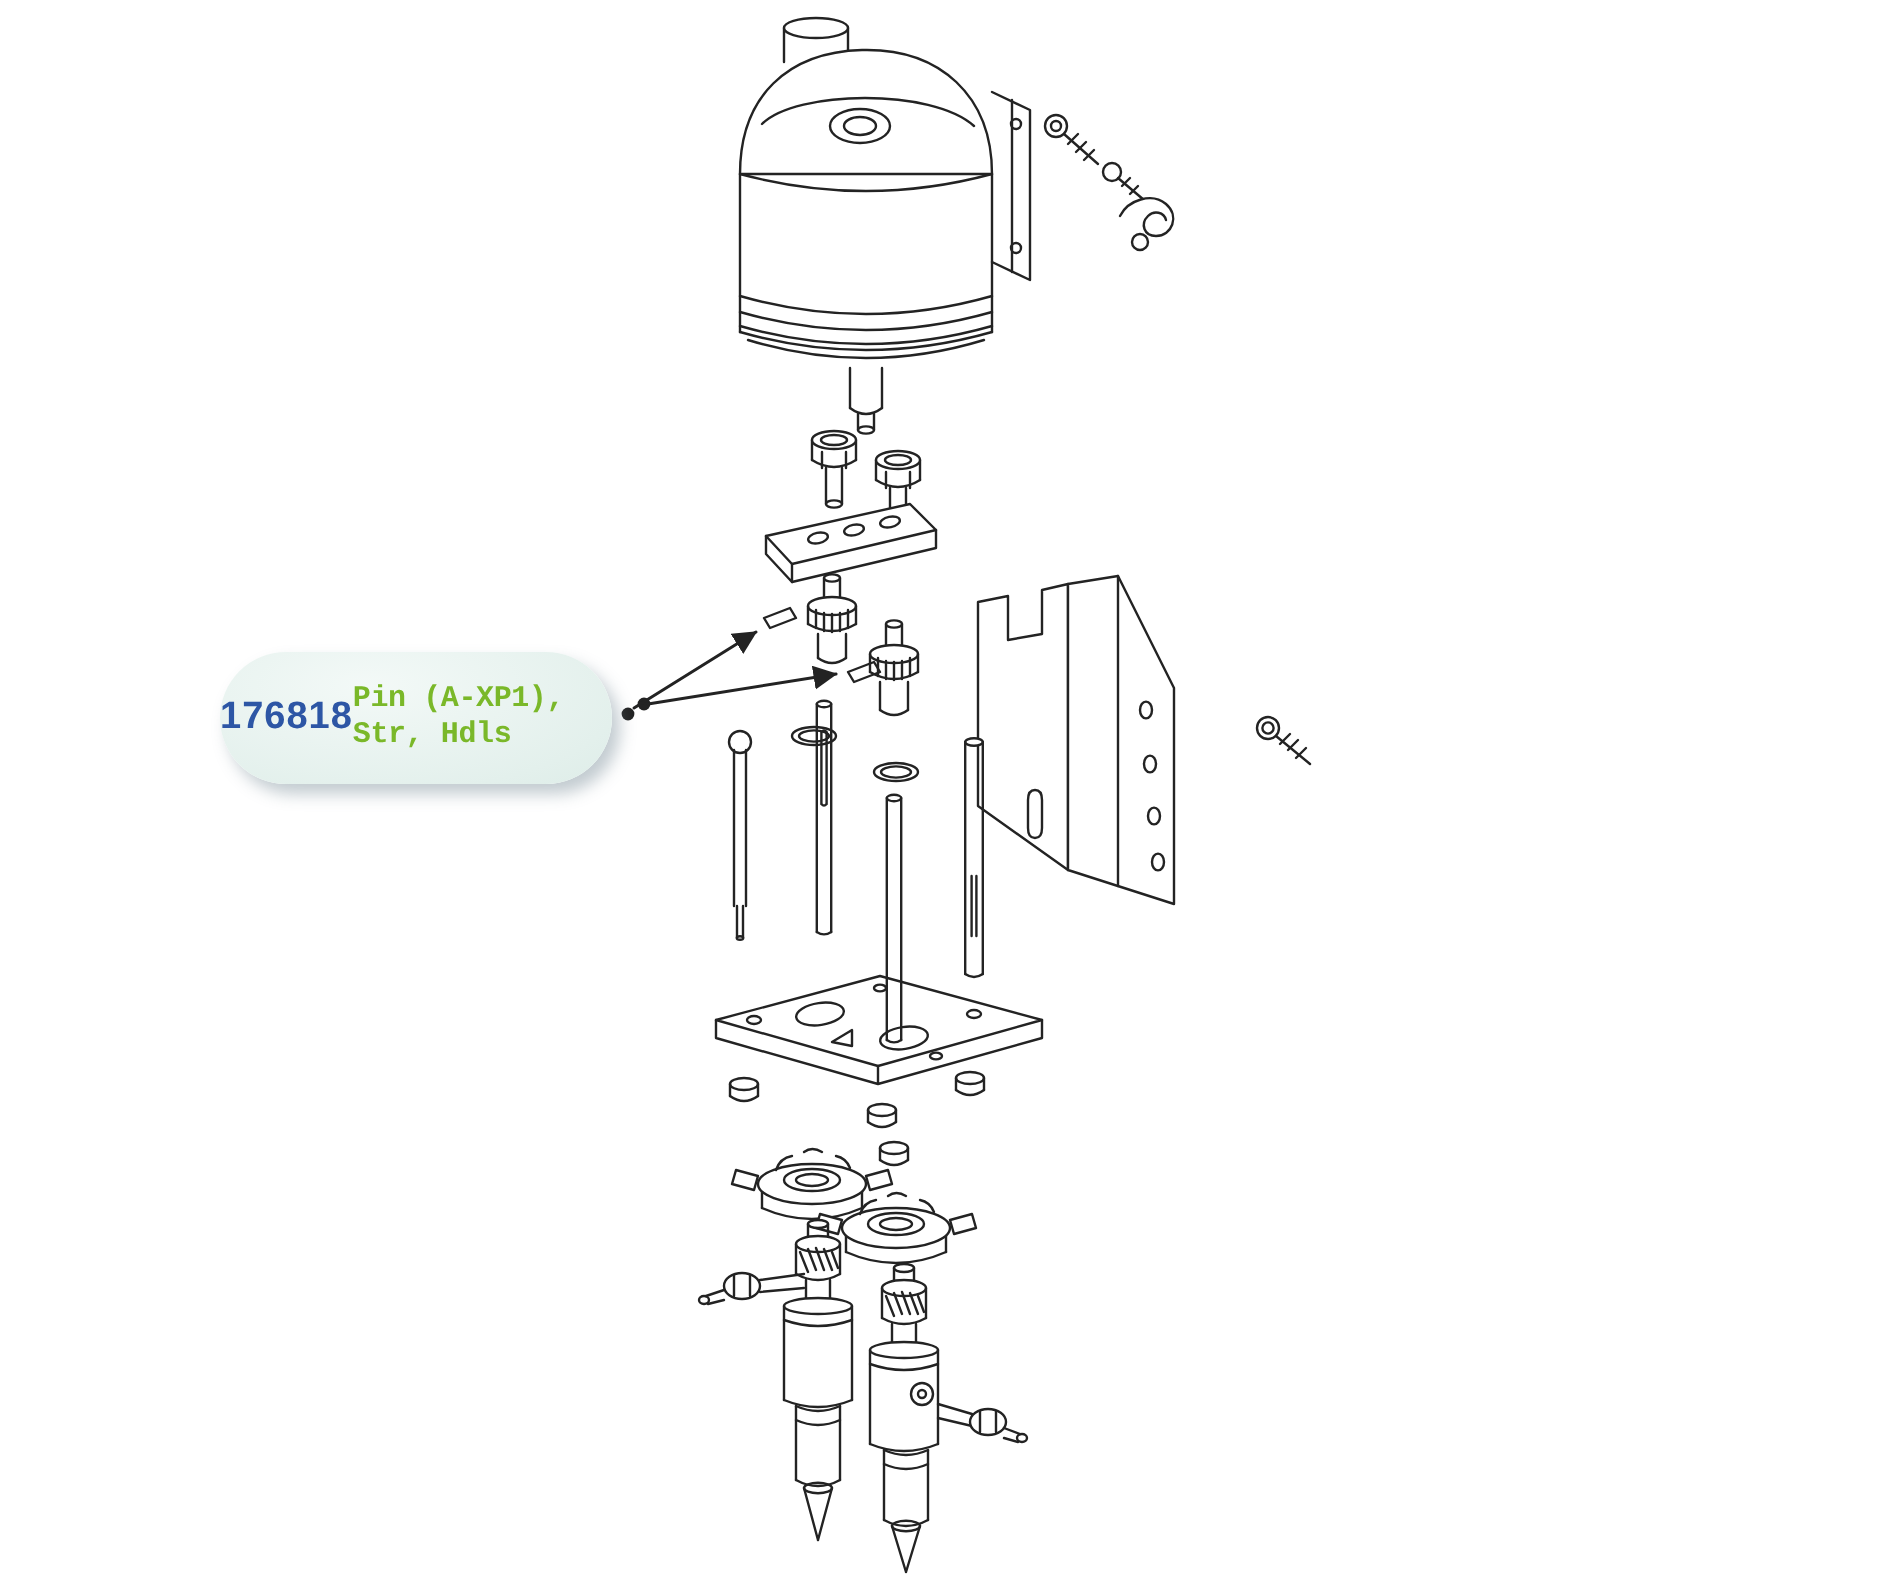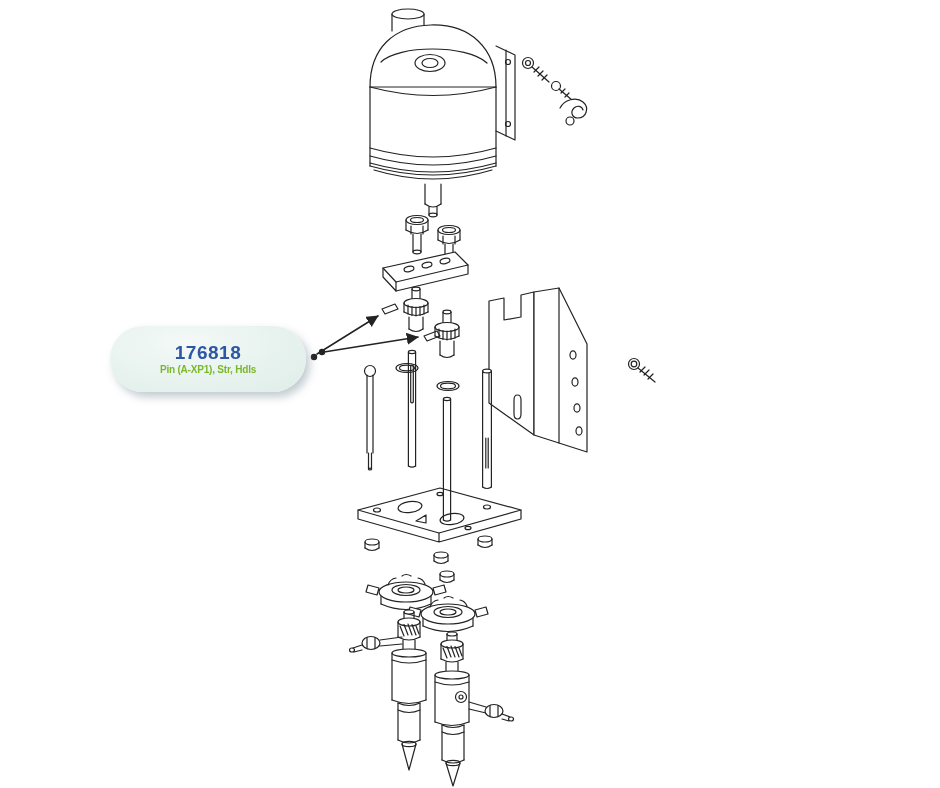--- a/index.html
+++ b/index.html
@@ -14,32 +14,33 @@
   svg.diagram { position: absolute; left: 0; top: 0; display: block; }
 
   .callout {
     position: absolute;
     left: 110px; top: 326px;
     width: 196px; height: 66px;
     border-radius: 33px;
     background: radial-gradient(120% 150% at 38% 25%,
                 #f3f9f7 0%, var(--bubble, #e3f0ec) 55%, #d5e7e2 100%);
     box-shadow: 4px 5px 8px var(--bubble-shadow, rgba(120,140,150,0.45));
-    display: flex; flex-direction: column;
+    display: flex; flex-direction: row;
     align-items: center; justify-content: center;
     line-height: 1.2;
     cursor: pointer;
   }
   .part-number {
     font-weight: 700; font-size: 19px; letter-spacing: 0.5px;
     color: var(--num, #2d56a5);
   }
   .part-desc {
-    font-weight: 700; font-size: 10px; letter-spacing: -0.2px;
+    font-weight: 700; font-size: 15px; letter-spacing: -0.2px;
     color: var(--desc, #7ab829);
+    font-family: Liberation Mono, monospace;
   }
 </style>
 </head>
 <body>
 
 <div class="stage">
 
   <svg class="diagram" width="940" height="788" viewBox="0 0 940 788" stroke="currentColor" fill="none" stroke-width="1.2" stroke-linecap="round" stroke-linejoin="round" style="color: rgb(35, 35, 35);">
 
     <defs>

